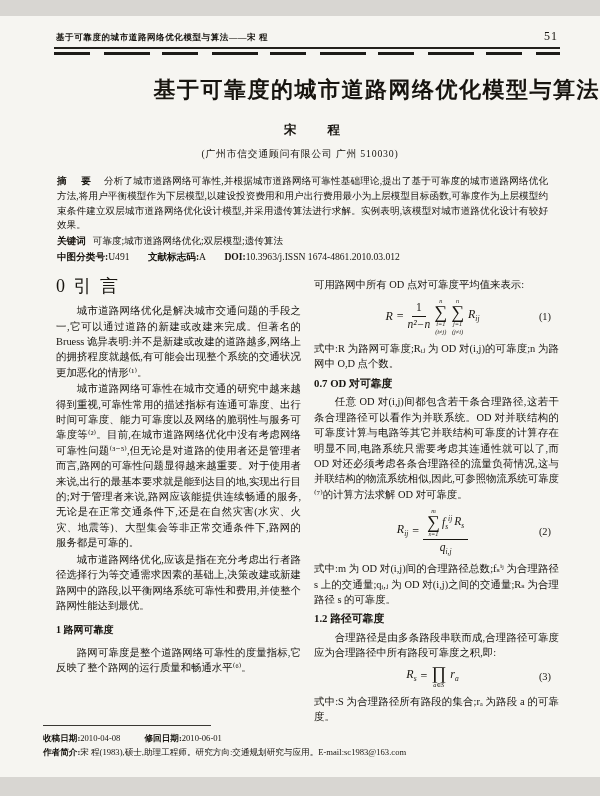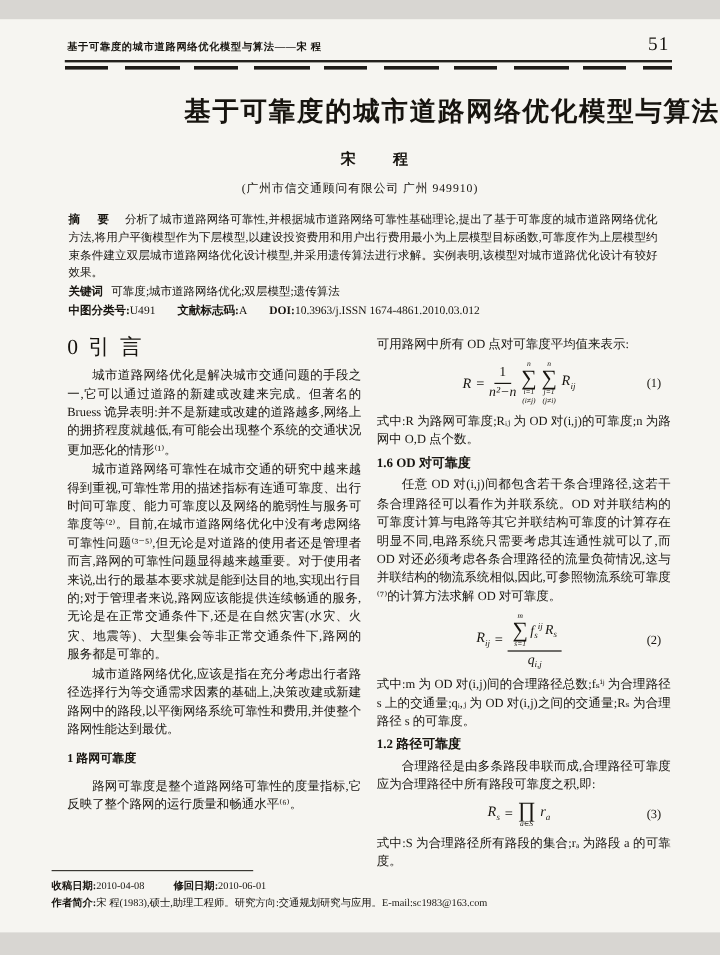--- a/index.html
+++ b/index.html
@@ -5,21 +5,21 @@
   html,body { margin:0; padding:0; background:#d8d6d2; }
   .page {
     width:600px; height:761px; margin:16px auto; position:relative;
     background:#f6f5f1; color:#17140f; overflow:hidden;
     font-family:"Liberation Serif","DejaVu Serif",serif;
   }
   
   .running-header { display:flex; justify-content:space-between; align-items:baseline;
     padding:13px 42px 3px 56px; }
   .running-title { font-size:8.5px; font-weight:bold; letter-spacing:0.6px; }
-  .page-no { font-size:16px; letter-spacing:1px; }
+  .page-no { font-size:12px; letter-spacing:1px; }
   .rules { margin:0 40px 0 54px; }
   .rule-thin { height:2px; background:#23211d; }
   .rule-seg { height:3px; margin-top:3px;
     background:repeating-linear-gradient(90deg,#1d1b18 0 36px,transparent 36px 50px,#1d1b18 50px 96px,transparent 96px 108px); }
   
   .title { text-align:right; font-size:22px; font-weight:bold; letter-spacing:1.5px; margin-top:20px; }
   .author { text-align:center; font-size:12.5px; font-weight:bold; letter-spacing:14px; text-indent:14px; margin-top:17px;padding-left:24px; }
   .affil { text-align:center; font-size:9.8px; margin-top:9px; letter-spacing:0.8px; }
   
   .abstract { margin:13px 52px 0 57px; font-size:9.6px; line-height:14.8px; text-align:justify; }
@@ -64,21 +64,21 @@
     <span class="running-title">基于可靠度的城市道路网络优化模型与算法——宋 程</span>
     <span class="page-no">51</span>
   </div>
   <div class="rules">
     <div class="rule-thin"></div>
     <div class="rule-seg"></div>
   </div>
 
   <div class="title">基于可靠度的城市道路网络优化模型与算法</div>
   <div class="author">宋 程</div>
-  <div class="affil">(广州市信交通顾问有限公司 广州 949910)</div>
+  <div class="affil">(广州市信交通顾问有限公司 广州 510030)</div>
 
   <div class="abstract">
     <div>
       <span class="lab">摘 要</span><span>分析了城市道路网络可靠性,并根据城市道路网络可靠性基础理论,提出了基于可靠度的城市道路网络优化方法,将用户平衡模型作为下层模型,以建设投资费用和用户出行费用最小为上层模型目标函数,可靠度作为上层模型约束条件建立双层城市道路网络优化设计模型,并采用遗传算法进行求解。实例表明,该模型对城市道路优化设计有较好效果。</span>
     </div>
     <div class="meta-line">
       <span class="lab2">关键词</span><span>可靠度;城市道路网络优化;双层模型;遗传算法</span>
     </div>
     <div class="meta-line">
       <span class="mseg"><span class="mlab">中图分类号:</span><span>U491</span></span>
@@ -120,21 +120,21 @@
             <span class="sym">∑</span>
             <span class="lim">j=1</span>
             <span class="lim">(j≠i)</span>
           </span>
           <span><span class="var">R</span><span class="fsub">ij</span></span>
         </span>
         <span class="eqno">(1)</span>
       </div>
 
       <p class="noindent">式中:R 为路网可靠度;Rᵢⱼ 为 OD 对(i,j)的可靠度;n 为路网中 O,D 点个数。</p>
-      <div class="sub-h">1.6 OD 对可靠度</div>
+      <div class="sub-h">0.7 OD 对可靠度</div>
       <p>任意 OD 对(i,j)间都包含若干条合理路径,这若干条合理路径可以看作为并联系统。OD 对并联结构的可靠度计算与电路等其它并联结构可靠度的计算存在明显不同,电路系统只需要考虑其连通性就可以了,而 OD 对还必须考虑各条合理路径的流量负荷情况,这与并联结构的物流系统相似,因此,可参照物流系统可靠度⁽⁷⁾的计算方法求解 OD 对可靠度。</p>
 
       <div class="formula">
         <span class="math">
           <span><span class="var">R</span><span class="fsub">ij</span></span>
           <span>=</span>
           <span class="frac">
             <span class="num">
               <span class="bigop">
                 <span class="lim">m</span>

